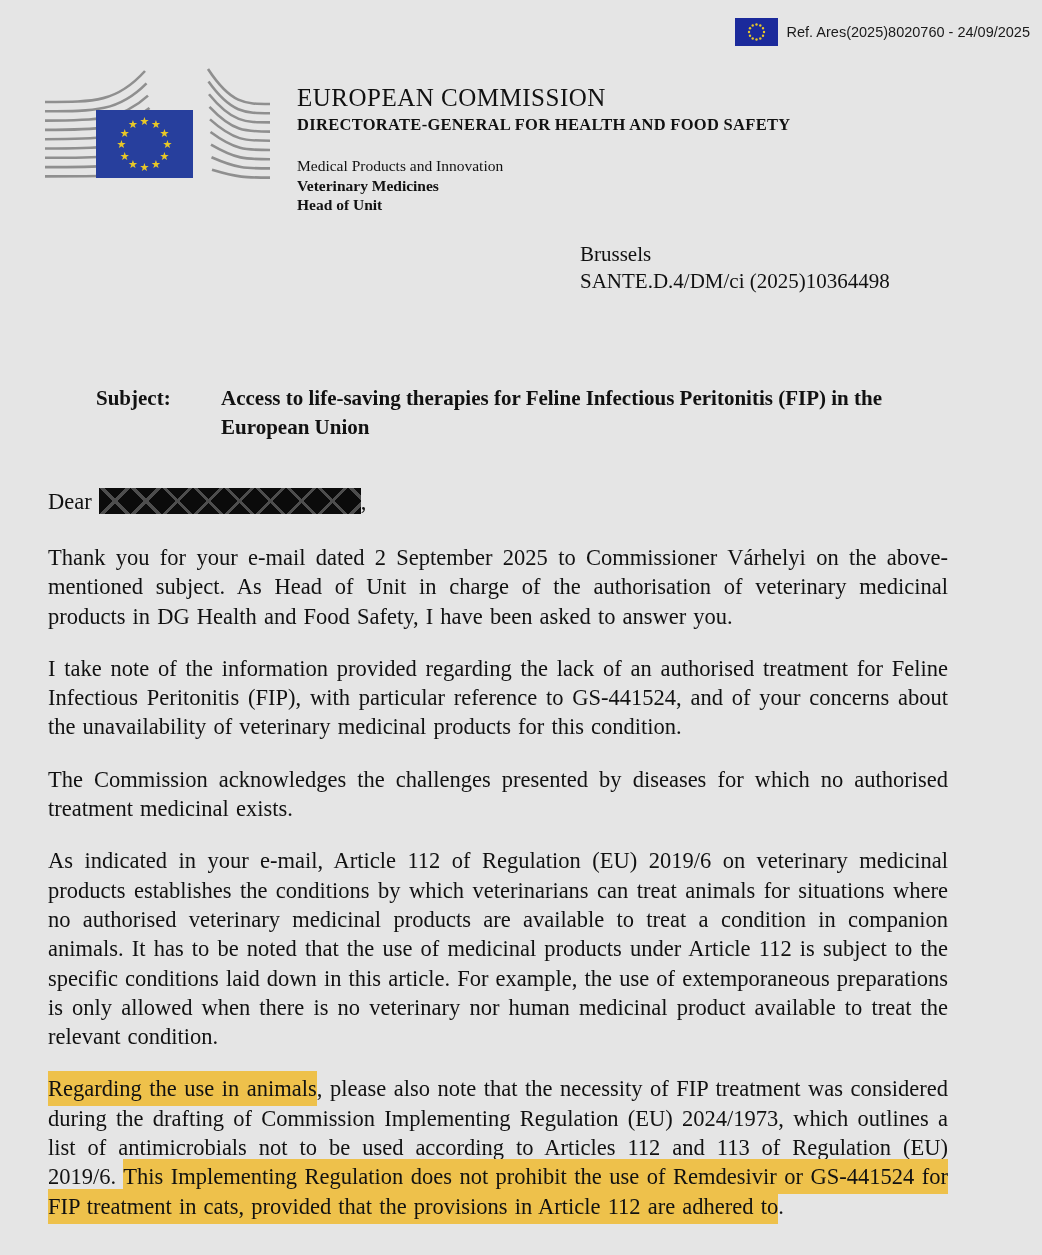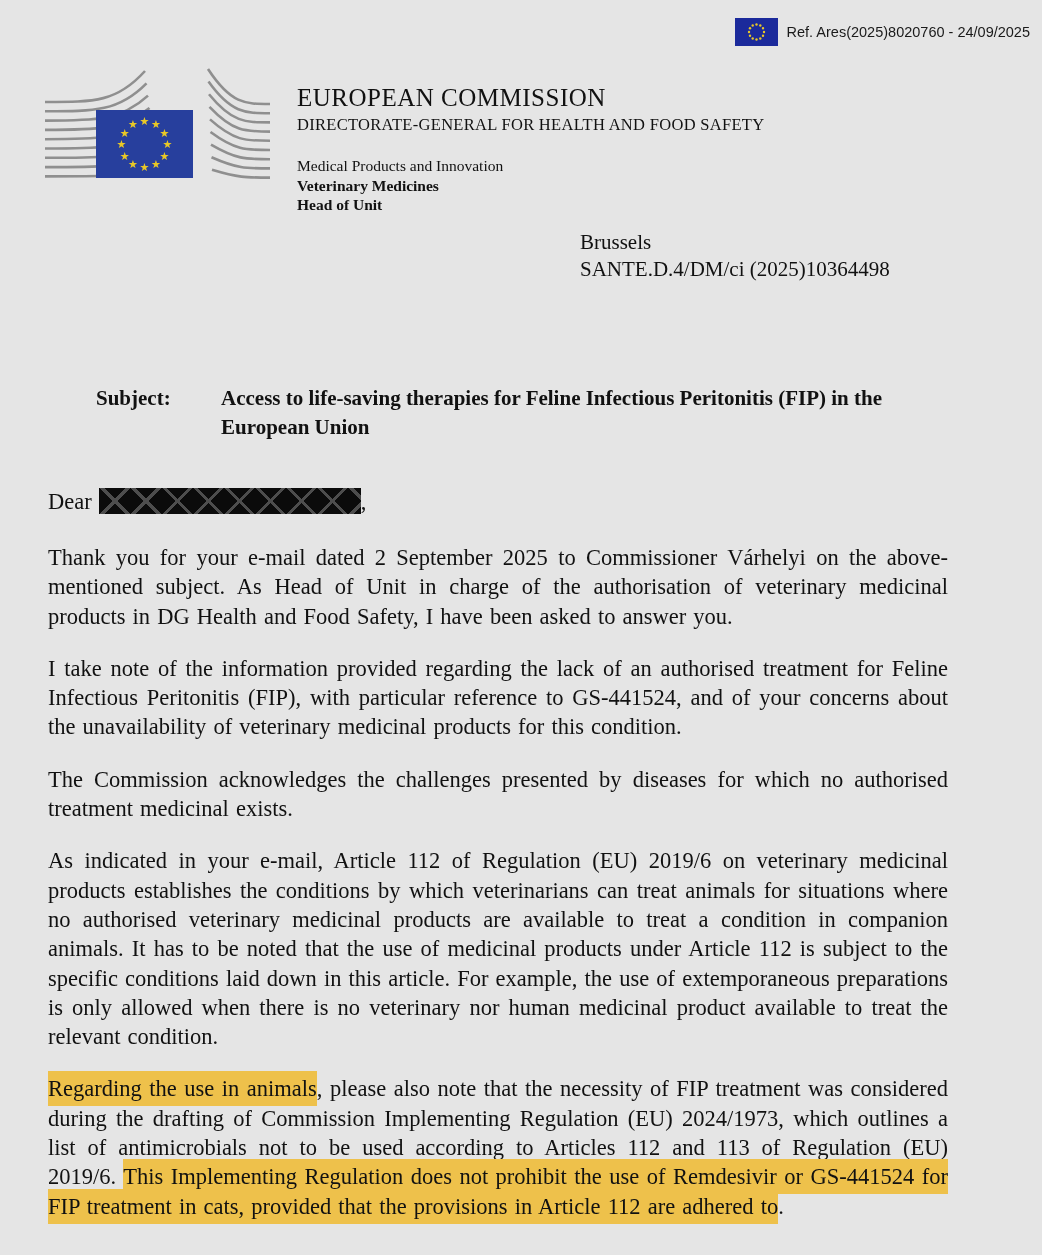--- a/index.html
+++ b/index.html
@@ -21,26 +21,26 @@
     font-size:14.5px; color:#1a1a1a;
   }
   .ref-flag { width:43px; height:28px; display:block; }
 
   
   .ec-logo { position:absolute; left:45px; top:66px; width:228px; height:114px; }
 
   
   .header-text { position:absolute; left:297px; top:76px;margin-top:8px; }
   .hdr-institution { font-size:25px; letter-spacing:0.5px; font-weight:normal; line-height:28px; }
-  .hdr-directorate { font-size:16.5px; letter-spacing:0.3px; margin-top:3px; line-height:19px; }
+  .hdr-directorate { font-size:16.5px; letter-spacing:0.3px; margin-top:3px; line-height:19px;font-weight:bold; }
   .hdr-unit { margin-top:22px; font-size:15.5px; line-height:19.5px; }
   .hdr-unit .bold { font-weight:bold; }
 
   
-  .ref-block { position:absolute; left:580px; top:229px; font-size:21px; line-height:27px; }
+  .ref-block { position:absolute; left:580px; top:241px; font-size:21px; line-height:27px; }
 
   
   .subject { position:absolute; left:48px; top:384px; width:900px; display:flex; }
   .subject-label { font-weight:bold; font-size:21px; flex:0 0 125px; line-height:29.3px;margin-left:48px; }
   .subject-text { font-weight:bold; font-size:21px; line-height:29.3px; }
 
   
   .salutation { position:absolute; left:48px; top:488px; font-size:22.5px; line-height:28px; }
   .redaction {
     display:inline-block; vertical-align:-5px;

